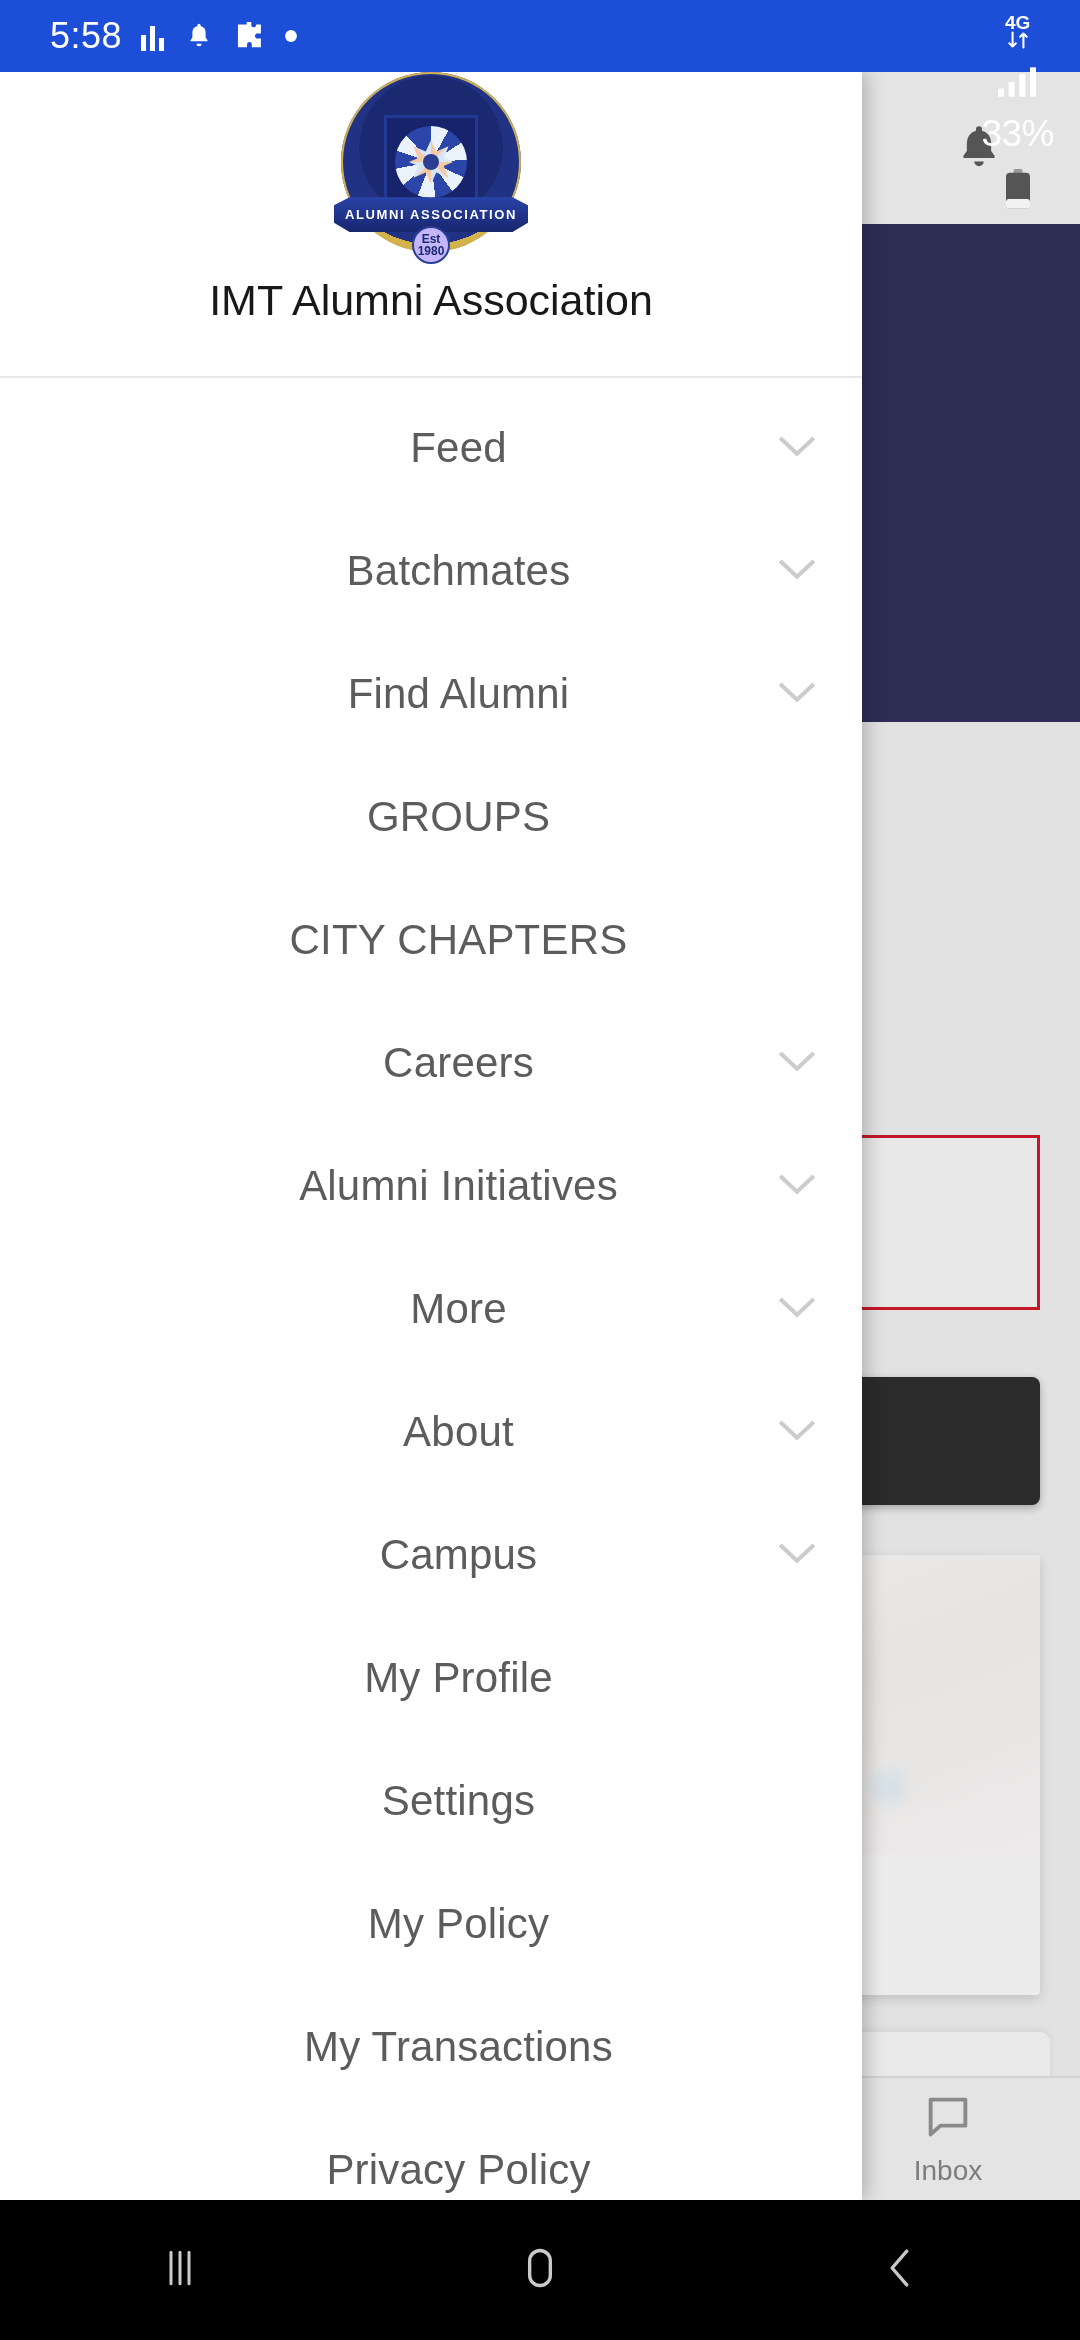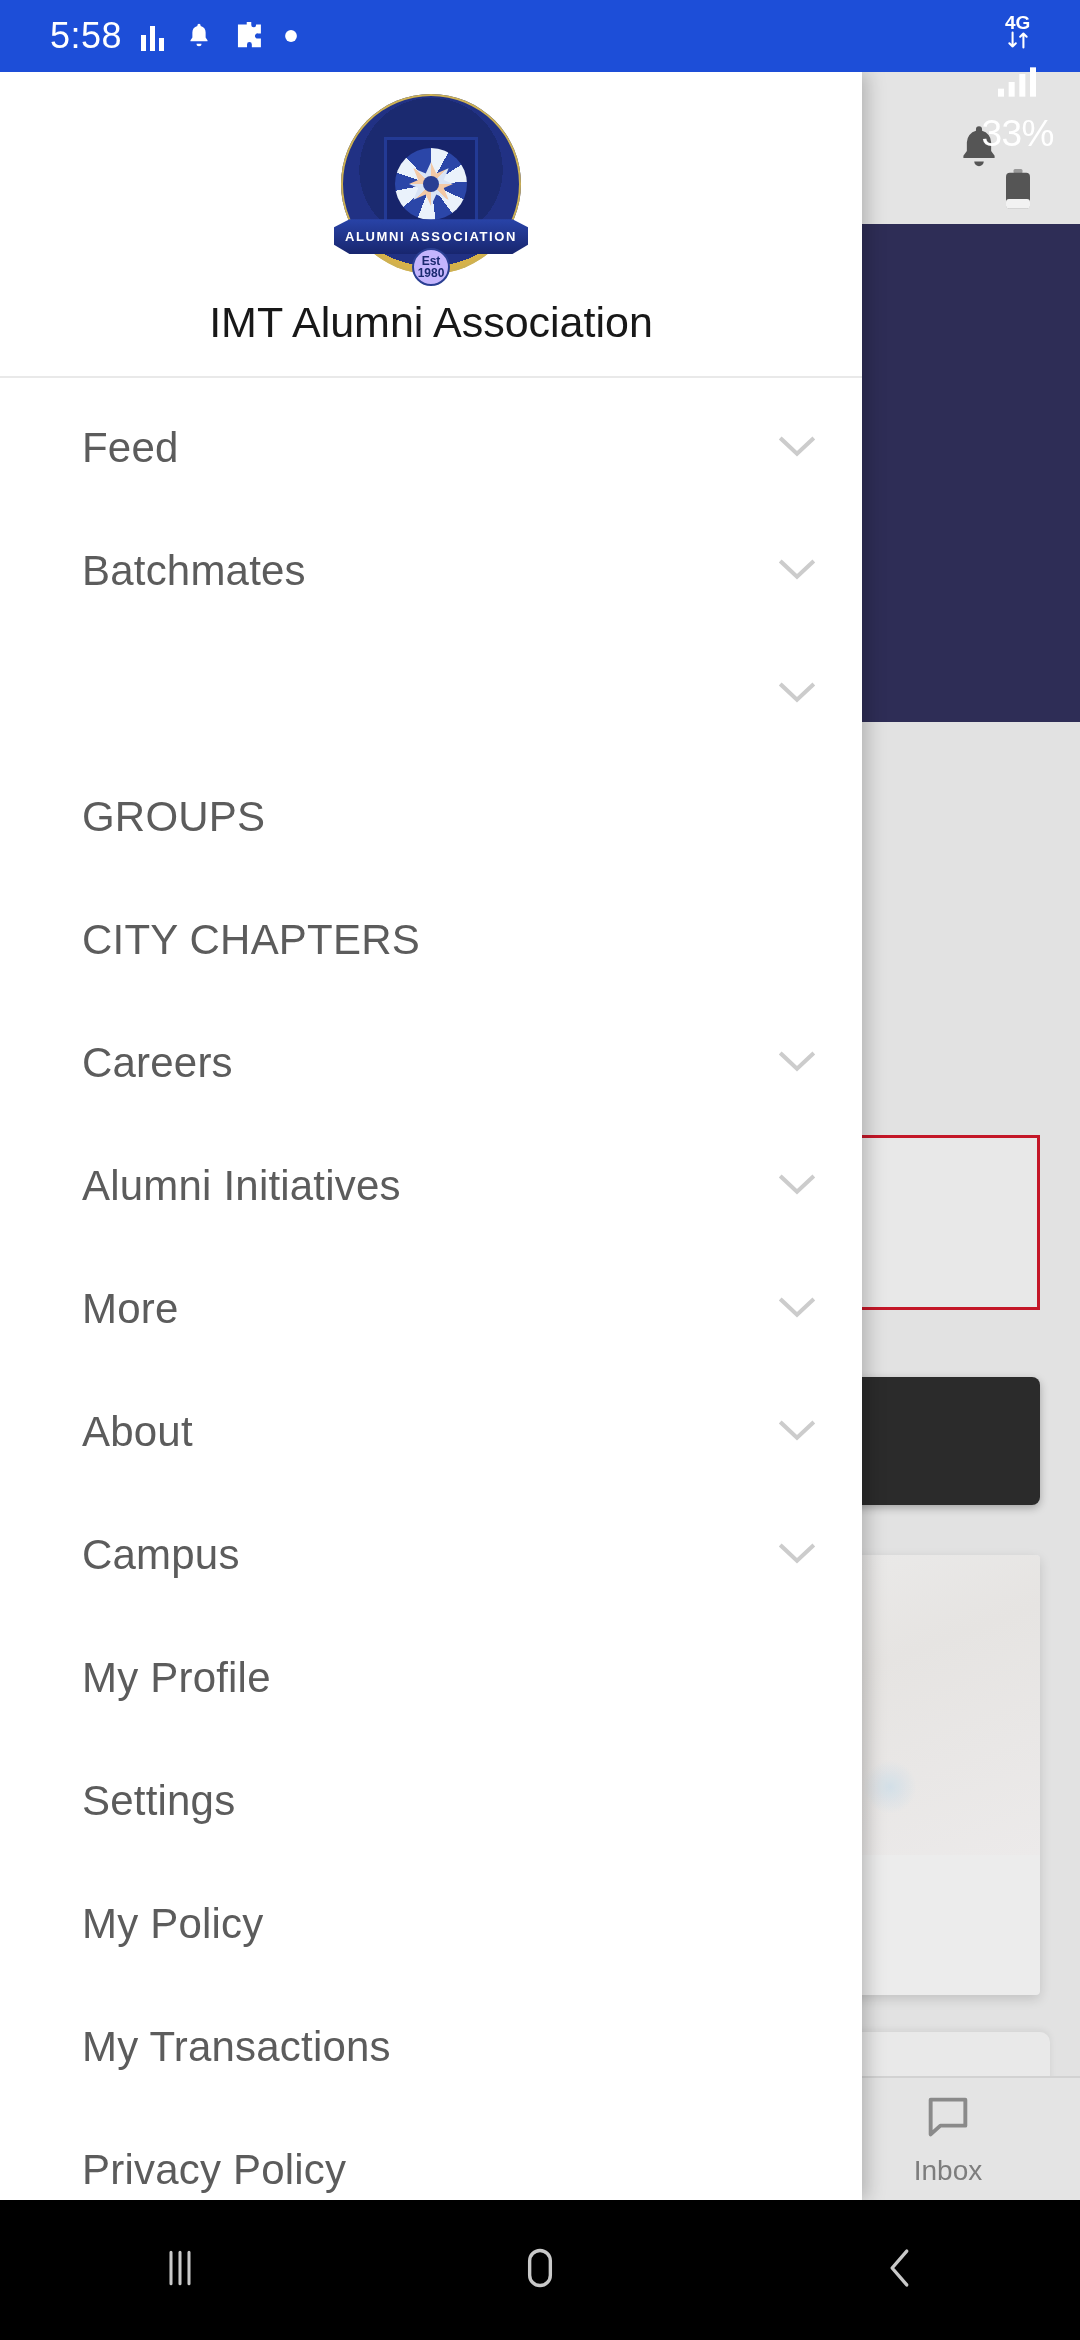--- a/index.html
+++ b/index.html
@@ -105,21 +105,20 @@
   }
 
   
   #drawer{
     position:absolute; left:0; top:72px; width:862px; height:2128px;
     background:#fff; box-shadow:5px 0 18px rgba(0,0,0,.22); overflow:hidden;
   }
   #drawer-header{
     position:relative; height:306px; border-bottom:2px solid #e9e9e9;
     display:flex; flex-direction:column; align-items:center; justify-content:flex-start;
-    padding-top:22px;
   }
   #drawer-title{ font-size:43px; color:#181818; margin-top:4px; }
 
   
   #crest{ position:relative; width:206px; height:200px; }
   .crest-ring{
     position:absolute; left:13px; top:0; width:180px; height:180px; border-radius:50%;
     background:radial-gradient(circle at 50% 42%, #1b2a70 0 52%, #213184 52% 70%, #d6b24a 70% 78%, #bf9a35 78% 84%, #f0f0f0 84% 100%);
     box-shadow:inset 0 0 0 2px #cdb154;
   }
@@ -152,21 +151,21 @@
   .crest-seal{
     position:absolute; left:84px; top:154px; width:38px; height:38px; border-radius:50%;
     background:#c4b5fd; border:2px solid #2a3f93;
     display:flex; align-items:center; justify-content:center;
     font-size:12px; color:#1b2a70; font-weight:700; line-height:1; text-align:center;
   }
 
   #menu-list{ padding-top:8px; }
   .menu-item{
     position:relative; height:123px; display:flex; align-items:center;
-    padding:0 27px 0 82px; background:#fff;
+    padding:0 27px 0 82px; background:#fff;justify-content:center;
   }
   .menu-label{ font-size:42px; color:#5c5c5c; font-weight:400; letter-spacing:.2px; }
   .menu-chev{ position:absolute; right:42px; top:50%; transform:translateY(-50%); }
 
   
   #nav-bar{
     position:absolute; left:0; bottom:0; width:1080px; height:140px; background:#000;
     display:flex; align-items:center; justify-content:space-around;
   }
   .nav-btn{ width:170px; height:140px; display:flex; align-items:center; justify-content:center; }
@@ -251,20 +250,21 @@
               <path d="M4 3.5L12 11 20 3.5"></path>
             </svg></span>
         </div>
         <div class="menu-item">
           <span class="menu-label">Batchmates</span>
           <span class="menu-chev"><svg width="46" height="30" viewBox="0 0 24 14" fill="none" stroke="#cccccc" stroke-width="2.1" stroke-linecap="square">
               <path d="M4 3.5L12 11 20 3.5"></path>
             </svg></span>
         </div>
         <div class="menu-item">
+          <span class="menu-label">Find Alumni</span>
           <span class="menu-chev"><svg width="46" height="30" viewBox="0 0 24 14" fill="none" stroke="#cccccc" stroke-width="2.1" stroke-linecap="square">
               <path d="M4 3.5L12 11 20 3.5"></path>
             </svg></span>
         </div>
         <div class="menu-item">
           <span class="menu-label">GROUPS</span>
         </div>
         <div class="menu-item">
           <span class="menu-label">CITY CHAPTERS</span>
         </div>

